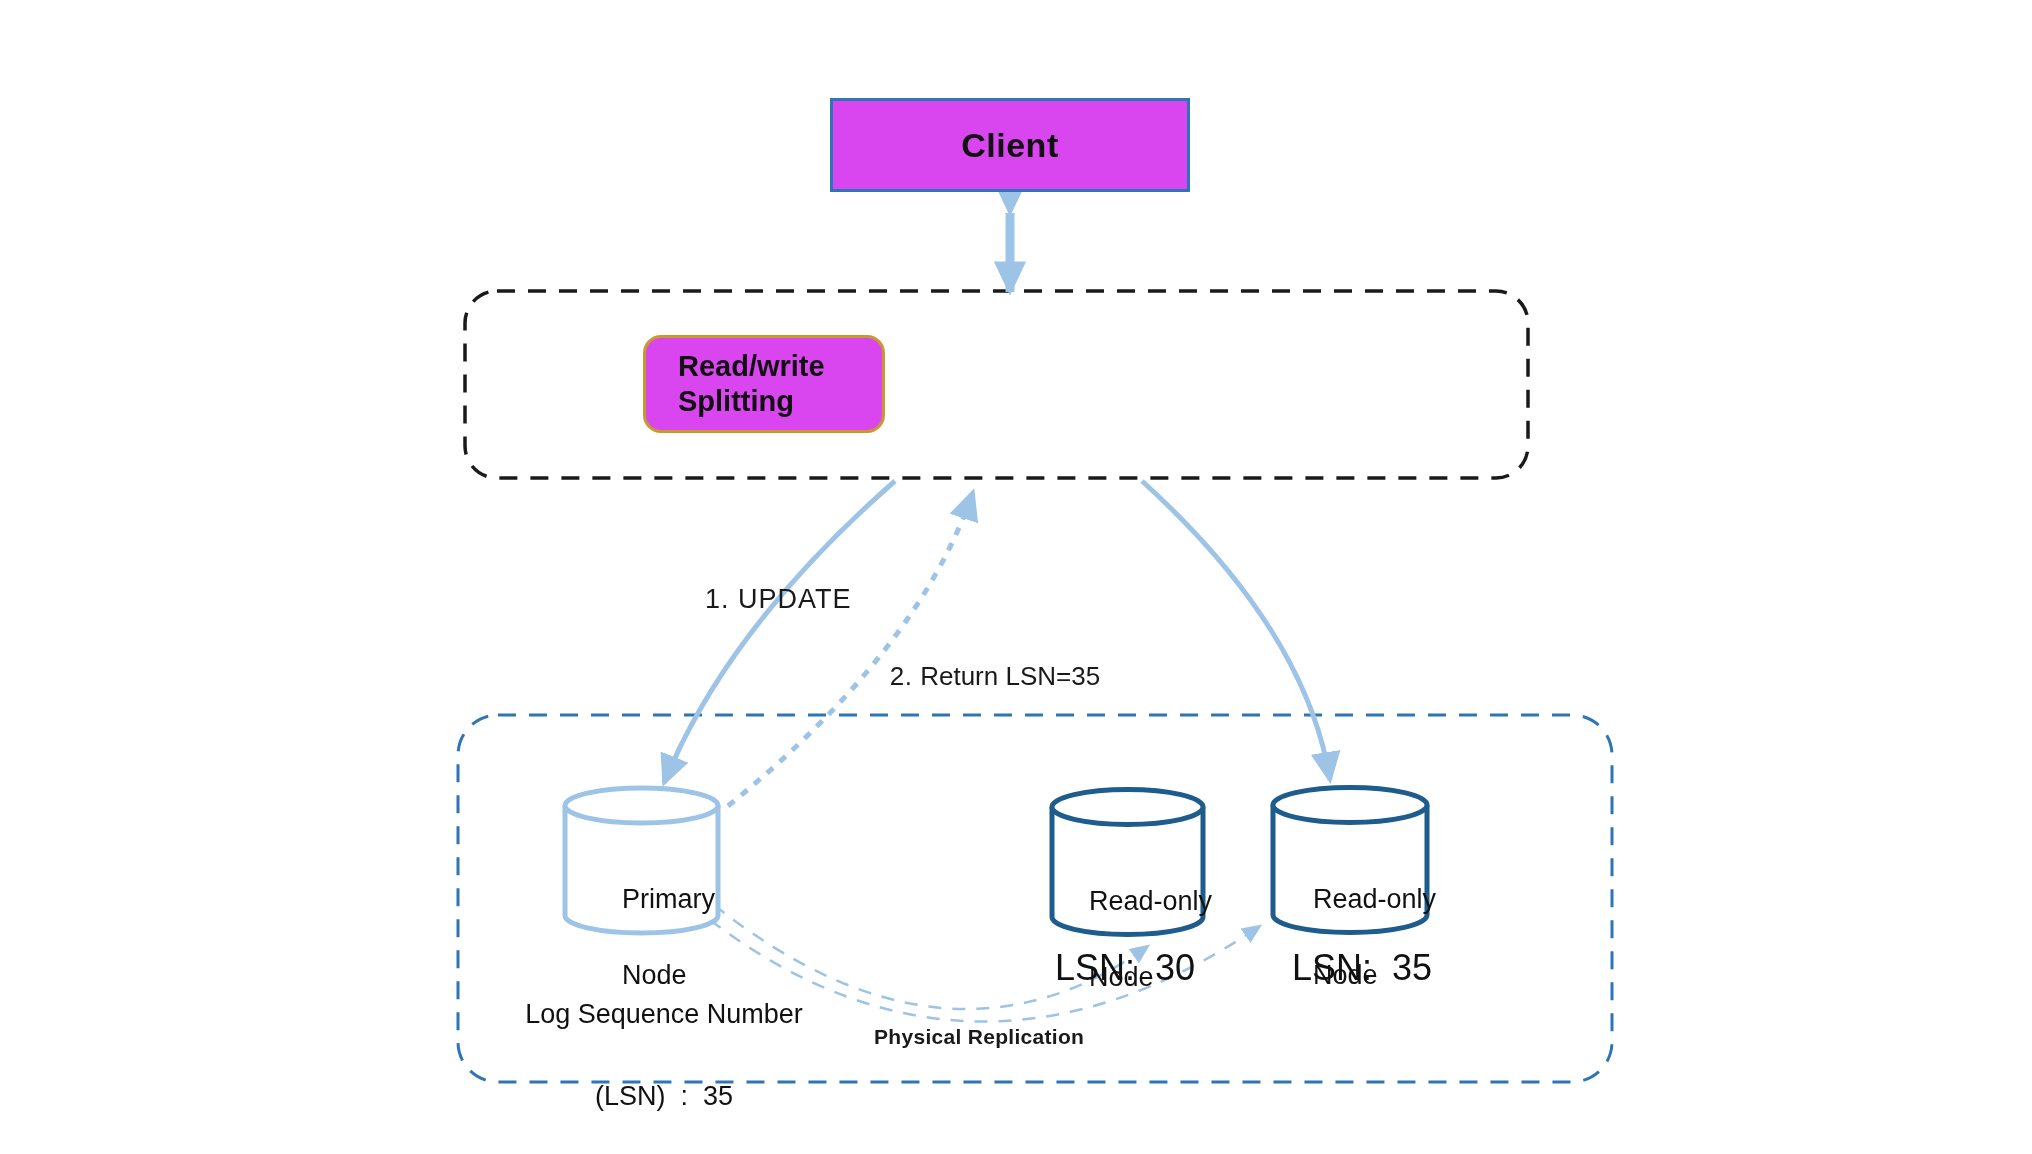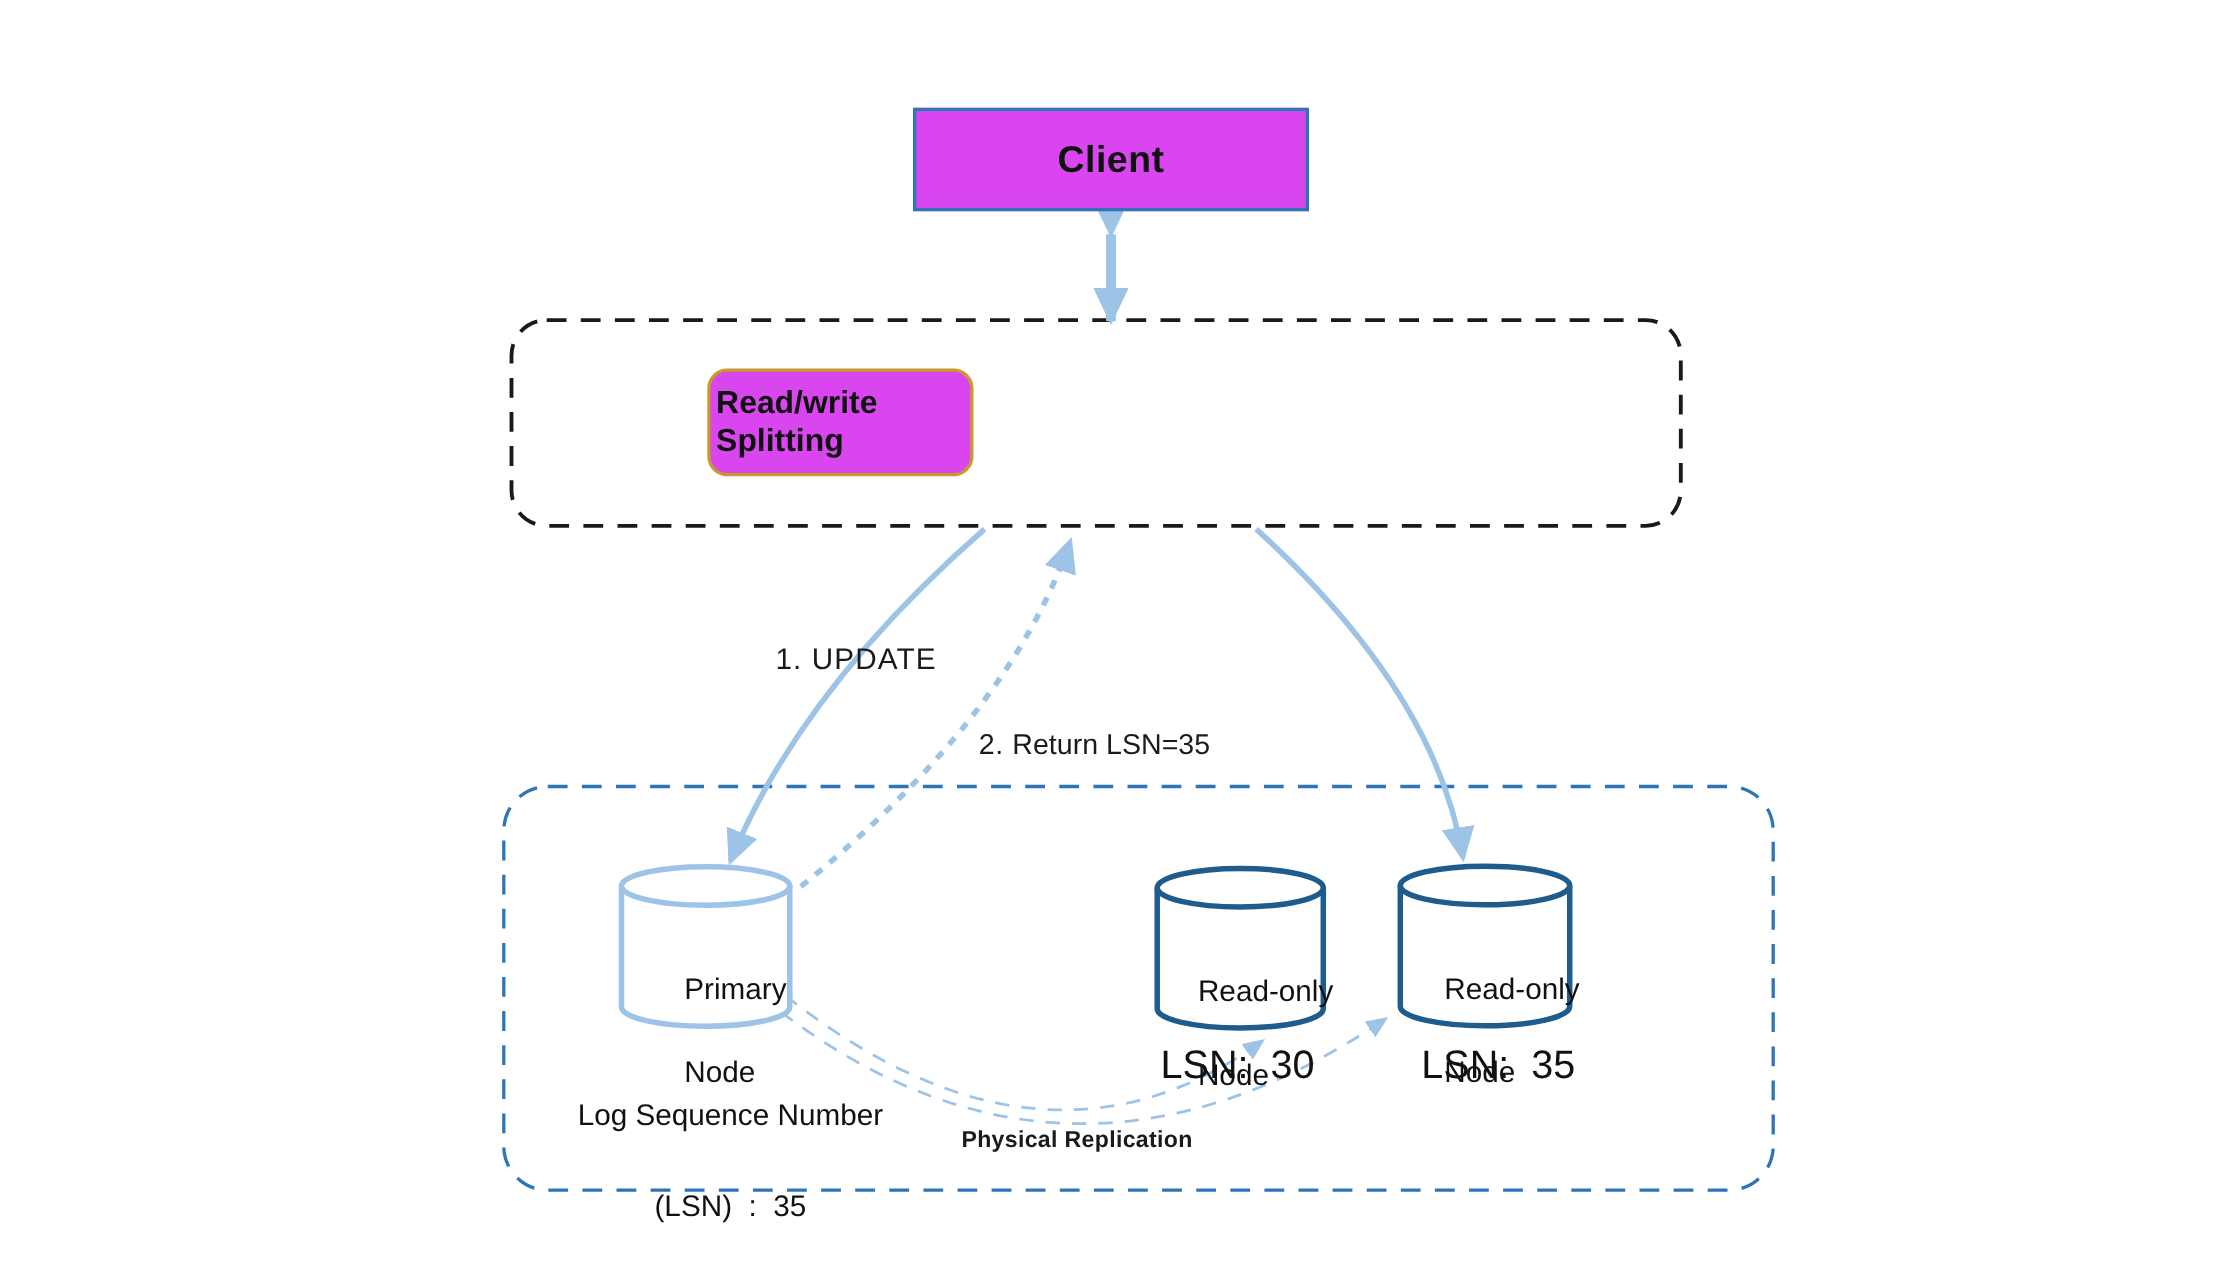--- a/index.html
+++ b/index.html
@@ -22,21 +22,21 @@
     left:830px;top:98px;width:360px;height:94px;
     border:3px solid #2E75B6;
     font-size:34px;font-weight:bold;letter-spacing:0.5px;color:#111;
   }
   .gold-box{
     border:3px solid #C9992E;border-radius:18px;
     font-weight:bold;color:#111;
   }
   .rw-box{
     left:643px;top:335px;width:242px;height:98px;
-    justify-content:flex-start;padding-left:5px;
+    justify-content:flex-start;padding-left:32px;
     font-size:29px;line-height:1.2;
   }
   .slb-box{
     left:1120px;top:335px;width:243px;height:100px;
     font-size:31px;letter-spacing:0.5px;
   }
   .lbl{position:absolute;white-space:pre;}
   .lbl-update{left:705px;top:584px;font-size:27px;letter-spacing:1px;}
   .lbl-return{left:872px;top:643px;}
   .lbl-return .num{font-size:26px;letter-spacing:0.5px;}

